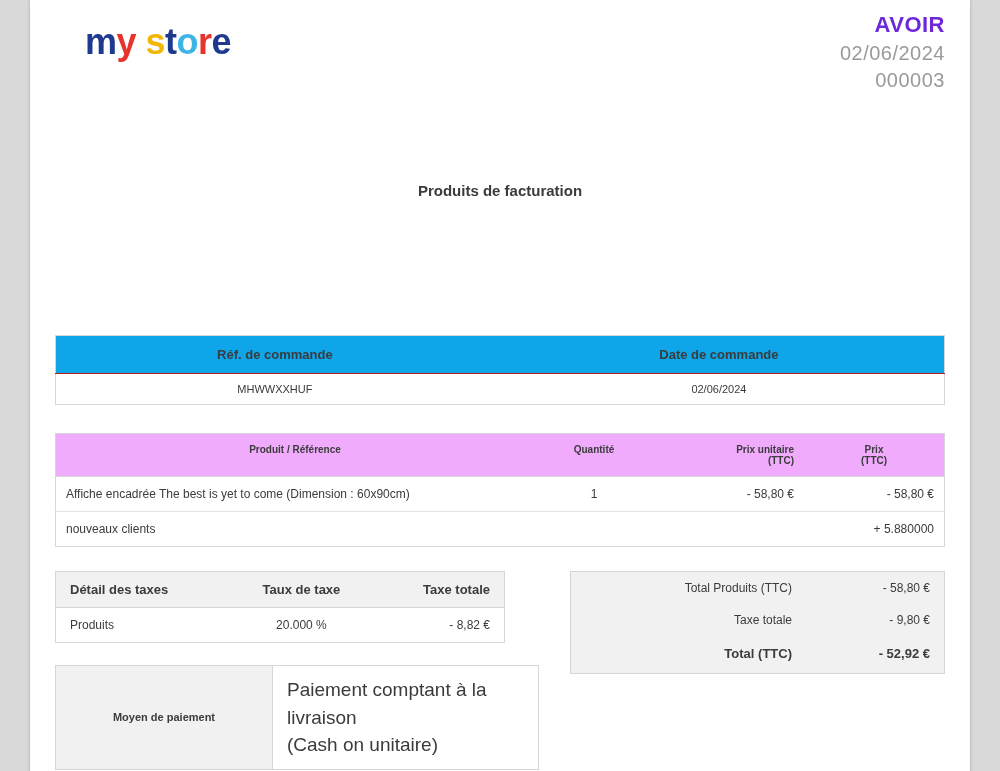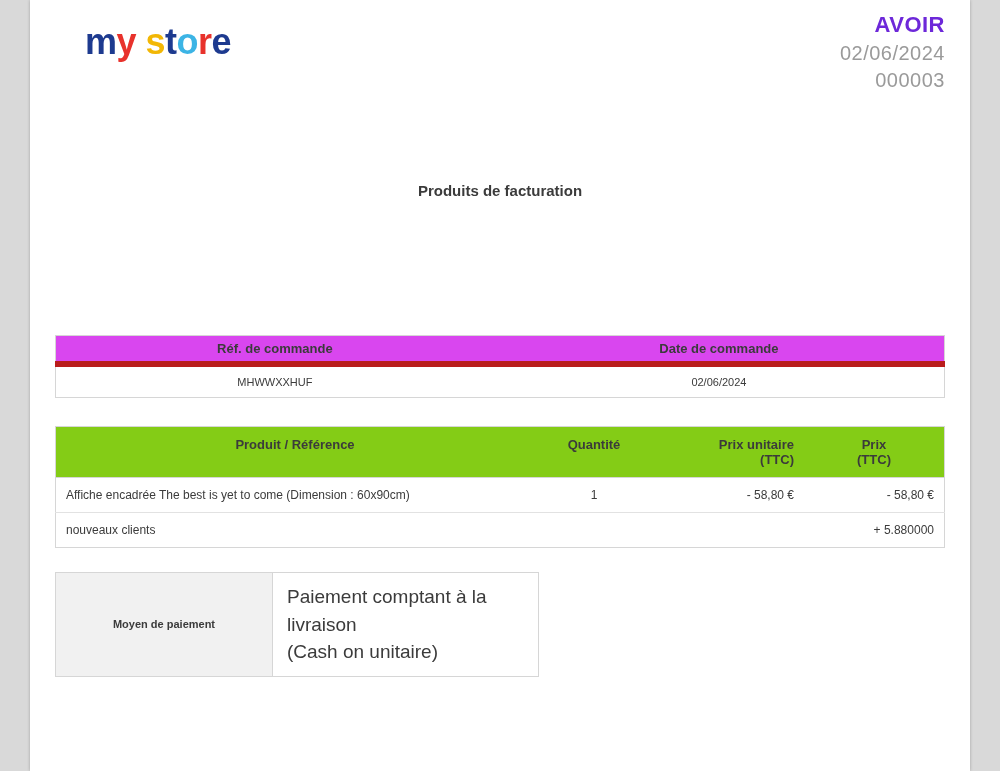--- a/index.html
+++ b/index.html
@@ -87,41 +87,41 @@
     border-collapse: collapse;
     font-size: 12px;
     color: #3b3b3b;
   }
   .tbl-order {
     width: 890px;
     border: 1px solid #d6d6d6;
     margin-bottom: 28px;
   }
   .tbl-order th {
-    background: #d946ef;
+    background: #0ea5e9;
     font-size: 13px;
     font-weight: bold;
-    padding: 5px 6px;
-    border-bottom: 6px solid #b91c1c;
+    padding: 11px 6px;
+    border-bottom: 1px solid #b91c1c;
     text-align: center;
   }
   .tbl-order td {
     padding: 9px 6px;
     text-align: center;
     font-size: 11px;
   }
 
   .tbl-products {
     width: 890px;
     border: 1px solid #d6d6d6;
     margin-bottom: 24px;
   }
   .tbl-products th {
-    background: #84cc16;
-    font-size: 13px;
+    background: #f0abfc;
+    font-size: 10px;
     font-weight: bold;
     padding: 10px 10px;
     border-bottom: 1px solid #d6d6d6;
     vertical-align: top;
     margin-left: 39px;
   }
   .tbl-products th.c-prod { text-align: center; }
   .tbl-products th.c-qty { text-align: center; width: 100px; }
   .tbl-products th.c-pu { text-align: right; width: 130px; }
   .tbl-products th.c-px { text-align: center; width: 120px; }
@@ -254,21 +254,51 @@
         <td>nouveaux clients</td>
         <td class="c-qty"></td>
         <td class="c-pu"></td>
         <td class="c-px">+ 5.880000</td>
       </tr>
     </tbody>
       </table>
 
     <div class="bottom">
 
-
+      <table class="tbl-taxes">
+        <tbody>
+            <tr>
+          <th class="t1">Détail des taxes</th>
+          <th class="t2">Taux de taxe</th>
+          <th class="t3">Taxe totale</th>
+        </tr>
+        <tr>
+          <td class="t1">Produits</td>
+          <td class="t2">20.000 %</td>
+          <td class="t3">- 8,82 €</td>
+        </tr>
+      </tbody>
+        </table>
+
+      <table class="tbl-totals">
+        <tbody>
+            <tr>
+          <td class="lbl">Total Produits (TTC)</td>
+          <td class="val">- 58,80 €</td>
+        </tr>
+        <tr>
+          <td class="lbl">Taxe totale</td>
+          <td class="val">- 9,80 €</td>
+        </tr>
+        <tr class="grand">
+          <td class="lbl">Total (TTC)</td>
+          <td class="val">- 52,92 €</td>
+        </tr>
+      </tbody>
+        </table>
 
       <table class="tbl-payment">
         <tbody>
             <tr>
           <td class="pay-lbl">Moyen de paiement</td>
           <td class="pay-val">
             <span>Paiement comptant à la livraison</span><br>
             <span>(Cash on unitaire)</span>
           </td>
         </tr>

